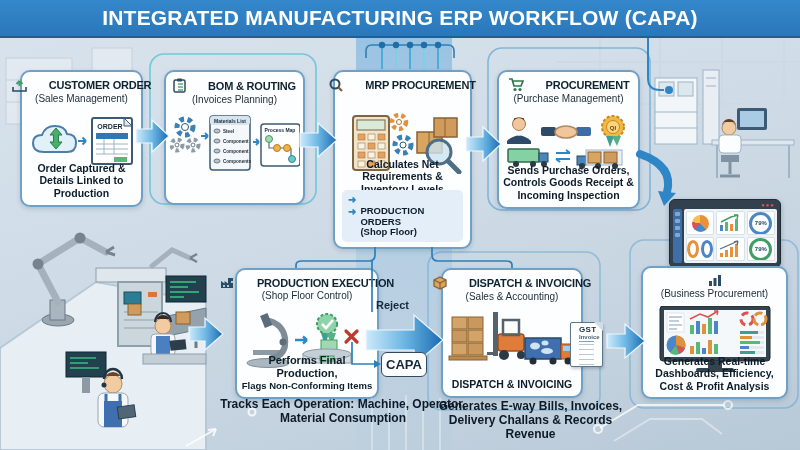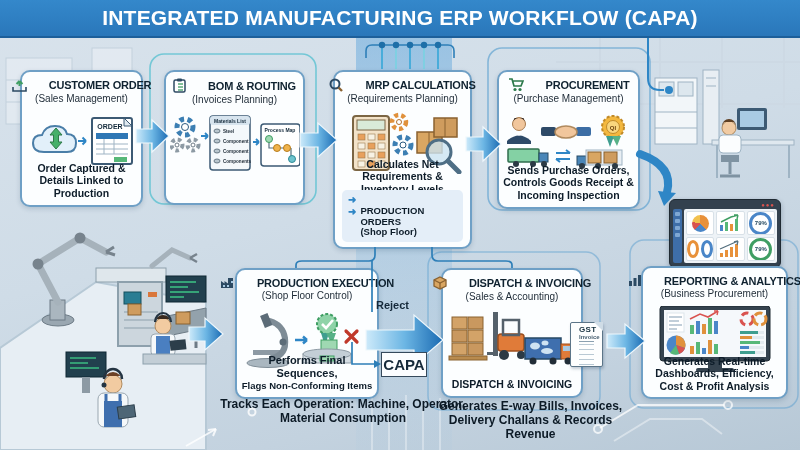--- a/index.html
+++ b/index.html
@@ -27,22 +27,22 @@
     line-height:1.15;color:#0c1a26;}
   
   .mrp-panel{position:absolute;left:7px;right:7px;bottom:5px;background:#e4eef8;
     border-radius:5px;padding:3px 4px 3px 6px;}
   .mrp-row{display:flex;gap:4px;align-items:flex-start;margin:1px 0;}
   .mrp-arrow{color:#2e86c6;font-weight:700;font-size:10px;line-height:1.1;}
   .mrp-txt{font-weight:700;font-size:9.5px;line-height:1.12;color:#0d1c29;}
   .mrp-txt small{display:block;font-size:9.5px;}
   
   .reject-lbl{position:absolute;font-size:11px;font-weight:700;color:#15293a;}
-  .capa-box{position:absolute;background:#fbfdff;border:1.6px solid #35495c;border-radius:0;
-    display:flex;align-items:center;justify-content:center;font-weight:700;font-size:15px;color:#15293a;}
+  .capa-box{position:absolute;background:#fbfdff;border:1.6px solid #35495c;border-radius:6px;
+    display:flex;align-items:center;justify-content:center;font-weight:700;font-size:13px;color:#15293a;}
   
   .gst{position:absolute;width:33px;height:45px;background:#fdfefe;border:1.5px solid #5c7588;
     border-radius:2px;box-shadow:1px 2px 3px rgba(30,60,90,.25);padding:2px 8px;box-sizing:border-box;}
   .gst:after{content:"";position:absolute;right:-1px;top:-1px;border-style:solid;
     border-width:0 9px 9px 0;border-color:transparent #cfdce6 transparent transparent;}
   .gst .g1{display:block;font-weight:700;font-size:8px;color:#16303f;letter-spacing:.3px;}
   .gst .g2{display:block;font-weight:700;font-size:6px;color:#4a6172;border-bottom:1px solid #8aa0b0;padding-bottom:1px;}
   .gst .glines{margin-top:2px;height:22px;background:repeating-linear-gradient(#b9c9d4 0 1px,transparent 1px 5px);}
   
   .tablet{position:absolute;left:669px;top:199px;width:110px;height:67px;background:#33414e;
@@ -358,23 +358,22 @@
   </div>
 
   <div class="wbox" style="left:333px;top:70px;width:135px;height:175px">
     <div class="bhead">
       <span class="bicon">
         <svg width="14" height="14" viewBox="0 0 14 14">
             <circle cx="6" cy="6" r="4.5" fill="none" stroke="#2c4a63" stroke-width="2"></circle>
             <line x1="9.5" y1="9.5" x2="13" y2="13" stroke="#8a6231" stroke-width="2.4"></line>
           </svg>
       </span>
-      <span class="btitle">MRP CALCULATIONS</span>
-    </div>
-    <div class="bsub">(Requirements Planning)</div>
+      <span class="btitle">MRP PROCUREMENT</span>
+    </div>
     <div class="bart" style="top:40px">
       <svg width="127" height="62" viewBox="0 0 127 62">
         <rect x="14" y="4" width="36" height="54" rx="3" fill="#f3e3c9" stroke="#7c6644" stroke-width="2"></rect>
         <rect x="18" y="8" width="28" height="10" fill="#d9ead9" stroke="#7c6644"></rect>
         <g stroke="#9c7a4e" stroke-width=".6">
           <rect x="19" y="22" width="7" height="6" fill="#e8a05c"></rect>
             <rect x="29" y="22" width="7" height="6" fill="#f7f2e4"></rect>
             <rect x="39" y="22" width="7" height="6" fill="#e8a05c"></rect>
           <rect x="19" y="31" width="7" height="6" fill="#f7f2e4"></rect>
             <rect x="29" y="31" width="7" height="6" fill="#e8a05c"></rect>
@@ -478,21 +477,21 @@
         <circle cx="86" cy="14" r="10" fill="#8fd3a8" stroke="#3f9e63" stroke-width="2" stroke-dasharray="3 2"></circle>
         <path d="M81 14 l4 4 l7 -8" fill="none" stroke="#fff" stroke-width="2.6"></path>
         <polygon points="80,23 84,36 88,23" fill="#3f9e8f"></polygon>
           <polygon points="85,23 91,34 95,23" fill="#57b187"></polygon>
         <rect x="80" y="30" width="16" height="11" fill="#9fd8b2" stroke="#3f9e63"></rect>
         <rect x="62" y="44" width="48" height="9" fill="#d5dde3" stroke="#8d9aa4"></rect>
         <ellipse cx="86" cy="44" rx="24" ry="5" fill="#c3ced6" stroke="#8d9aa4"></ellipse>
         <rect x="79" y="46" width="14" height="5" fill="#9fd8b2" stroke="#3f9e63"></rect>
       </svg>
     </div>
-    <div class="bdesc" style="bottom:17px;font-size:11px">Performs Final Sequences,</div>
+    <div class="bdesc" style="bottom:17px;font-size:11px">Performs Final Production,</div>
     <div class="bdesc" style="bottom:6px;font-size:9.5px">Flags Non-Conforming Items</div>
   </div>
   <div class="bnote" style="left:212px;top:398px;width:262px">Tracks Each Operation: Machine, Operator, Material Consumption</div>
 
   <div class="wbox" style="left:441px;top:268px;width:138px;height:126px">
     <div class="bhead">
       <span class="bicon">
         <svg width="14" height="14" viewBox="0 0 14 14">
             <polygon points="7,1 13,4 13,10 7,13 1,10 1,4" fill="#d9a662" stroke="#8a6231" stroke-width="1.3"></polygon>
             <polyline points="1,4 7,7 13,4" fill="none" stroke="#8a6231" stroke-width="1.3"></polyline>
@@ -542,21 +541,20 @@
 
   <div class="wbox" style="left:641px;top:266px;width:143px;height:129px">
     <div class="bhead">
       <span class="bicon">
         <svg width="14" height="13" viewBox="0 0 14 13">
             <rect x="1" y="7" width="3" height="5" fill="#2c4a63"></rect>
             <rect x="5.5" y="4" width="3" height="8" fill="#2c4a63"></rect>
             <rect x="10" y="1" width="3" height="11" fill="#2c4a63"></rect>
           </svg>
       </span>
-      <span class="btitle">REPORTING &amp; ANALYTICS</span>
     </div>
     <div class="bsub">(Business Procurement)</div>
     <div class="bart" style="top:38px">
       <svg width="137" height="66" viewBox="0 0 137 66">
         <rect x="14" y="0" width="110" height="55" rx="3" fill="#35434f" stroke="#1f2a33"></rect>
         <rect x="18" y="4" width="102" height="47" fill="#f5f8fb"></rect>
         <rect x="21" y="7" width="17" height="19" fill="#fff" stroke="#dde5eb"></rect>
         <g stroke="#9fb4c4" stroke-width="1.3">
           <line x1="23" y1="11" x2="36" y2="11"></line>
             <line x1="23" y1="15" x2="33" y2="15"></line>

